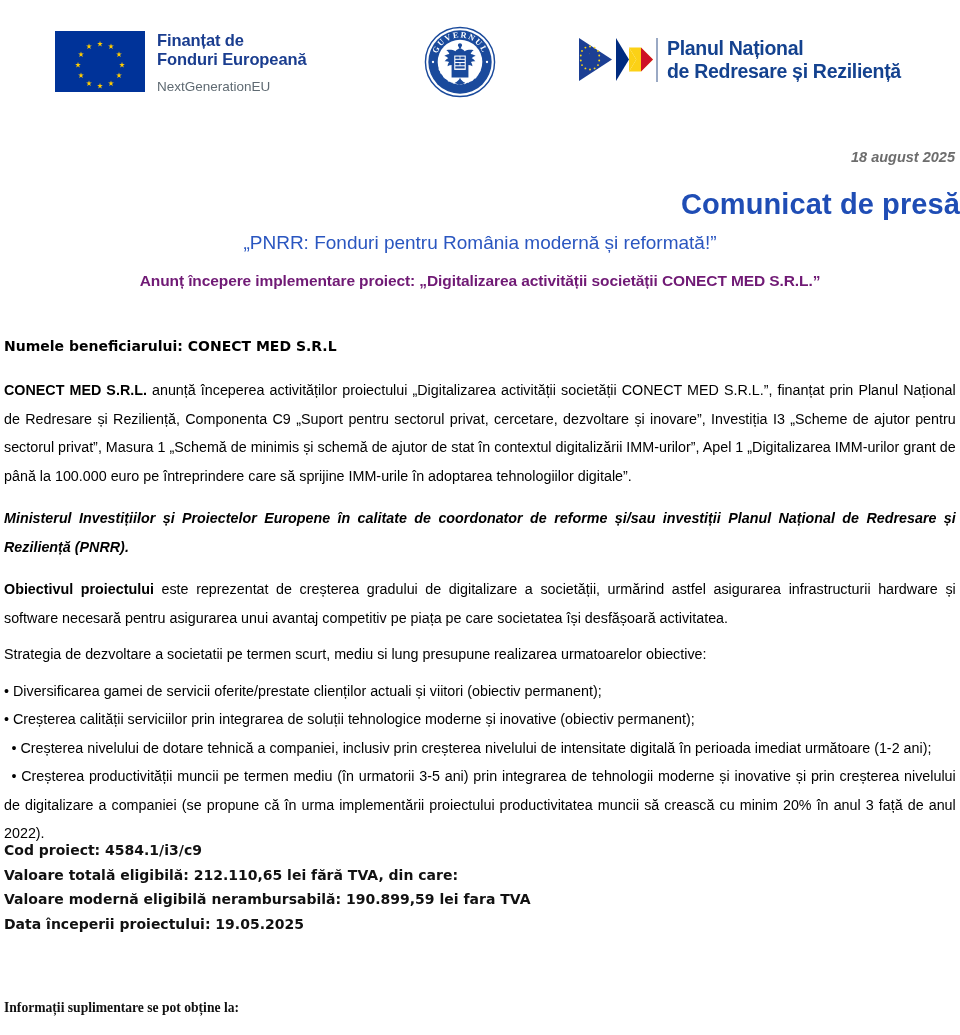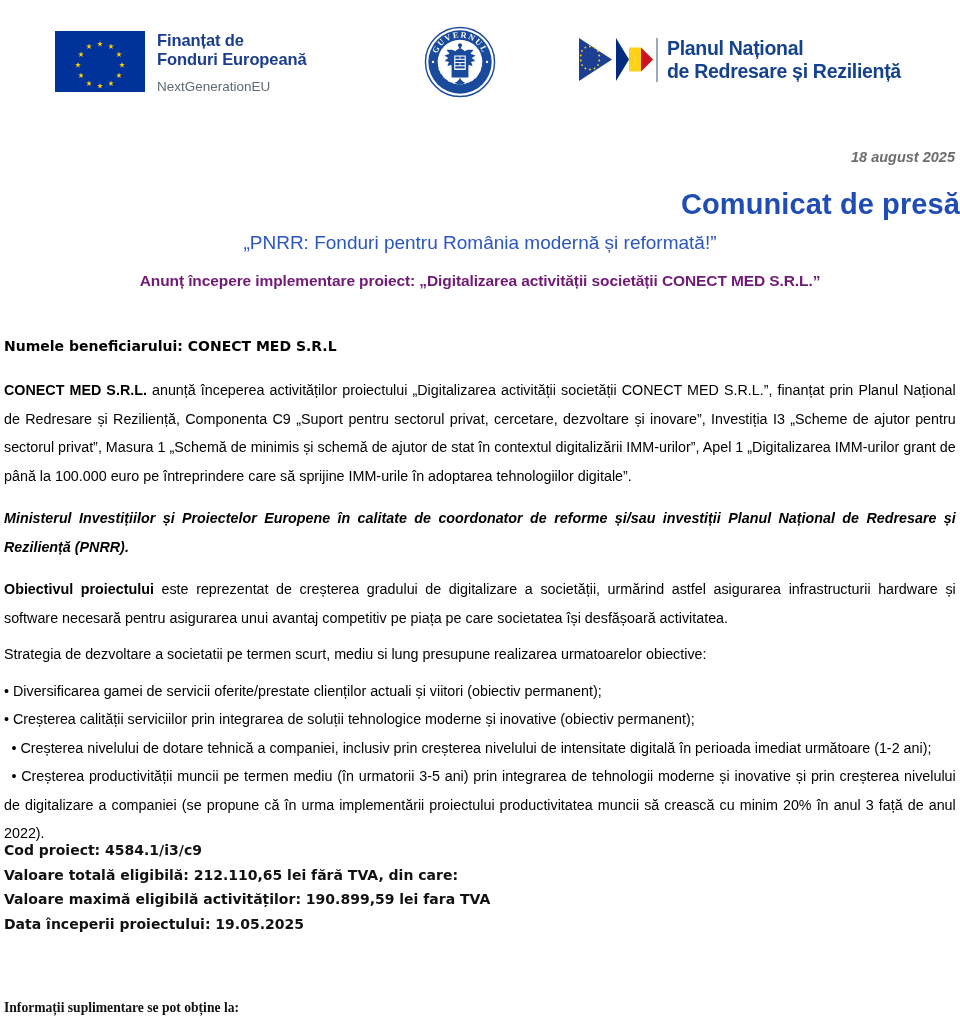--- a/index.html
+++ b/index.html
@@ -369,17 +369,17 @@
 
   <p class="bullet-line no-justify">• Diversificarea gamei de servicii oferite/prestate clienților actuali și viitori (obiectiv permanent);</p>
   <p class="bullet-line no-justify">• Creșterea calității serviciilor prin integrarea de soluții tehnologice moderne și inovative (obiectiv permanent);</p>
   <p class="bullet-line center-ind">• Creșterea nivelului de dotare tehnică a companiei, inclusiv prin creșterea nivelului de intensitate digitală în perioada imediat următoare (1-2 ani);</p>
   <p class="bullet-line center-ind">• Creșterea productivității muncii pe termen mediu (în urmatorii 3-5 ani) prin integrarea de tehnologii moderne și inovative și prin creșterea nivelului de digitalizare a companiei (se propune că în urma implementării proiectului productivitatea muncii să crească cu minim 20% în anul 3 față de anul 2022).</p>
 </div>
 
 <div class="facts">
   <div class="fact-row">Cod proiect: 4584.1/i3/c9</div>
   <div class="fact-row">Valoare totală eligibilă: 212.110,65 lei fără TVA, din care:</div>
-  <div class="fact-row">Valoare maximă eligibilă activităților: 190.899,59 lei fara TVA</div>
+  <div class="fact-row">Valoare modernă eligibilă nerambursabilă: 190.899,59 lei fara TVA</div>
   <div class="fact-row">Data începerii proiectului: 19.05.2025</div>
 </div>
 
 <div class="contact-line">Informații suplimentare se pot obține la:</div>
 
 </body></html>

